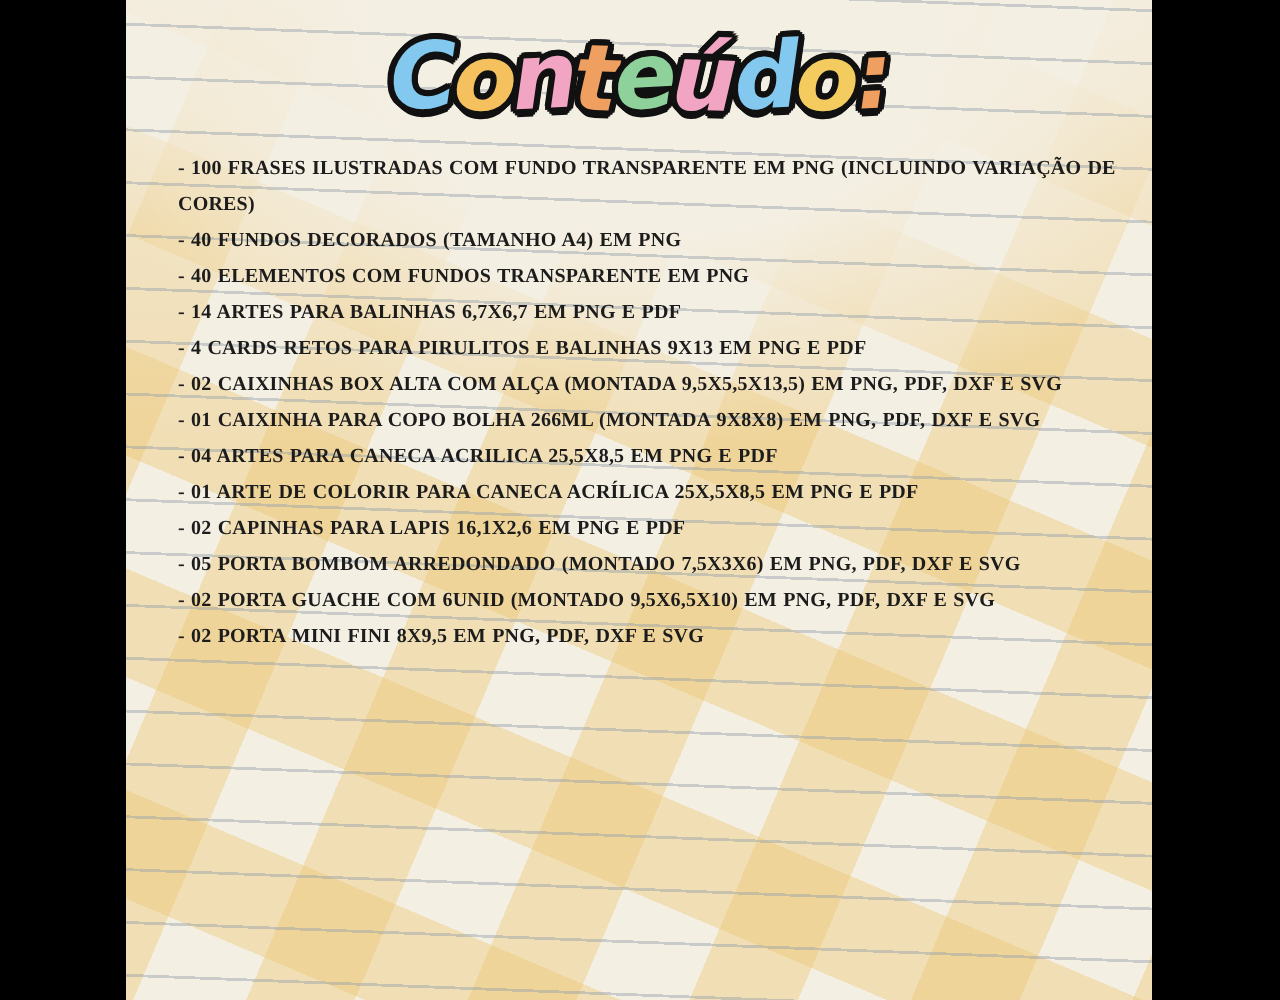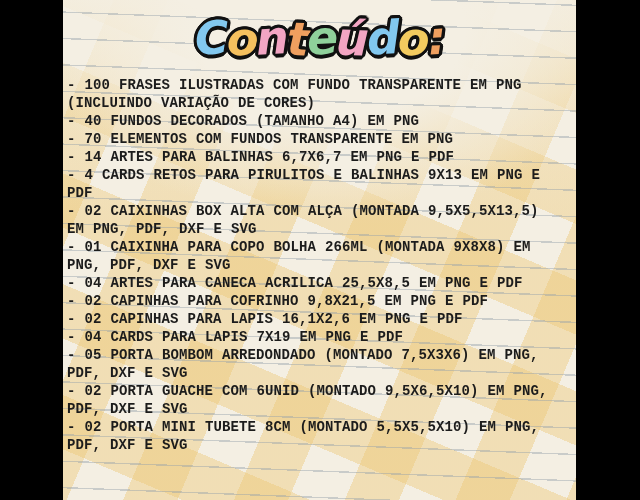--- a/index.html
+++ b/index.html
@@ -90,28 +90,28 @@
       -3px  1px 0 #111,  3px  1px 0 #111,
       -1px -3px 0 #111,  1px -3px 0 #111,
       -1px  3px 0 #111,  1px  3px 0 #111,
        0    4px 0 #111;
     transform: rotate(-3deg);
   }
   .tl:nth-child(even) { transform: rotate(2deg) translateY(1px); }
 
   .list {
     position: absolute;
-    left: 4px;
+    left: 26px;
     top: 76px;
     width: 482px;
     z-index: 3;
     color: #1c1c1c;
-    font-family: Liberation Mono, monospace;
+    font-family: Liberation Serif, serif;
     font-weight: 700;
-    font-size: 14px;
+    font-size: 10px;
     line-height: 18px;
     letter-spacing: 0.1px;
     word-spacing: 0.5px;
   }
   .item { margin: 0; }
 </style>
 </head>
 <body>
 
 <div class="stage">
@@ -120,29 +120,28 @@
   <div class="content">
     <div class="gingham"></div>
     <div class="fade"></div>
     <div class="rules"></div>
 
     <h1 class="title" aria-label="Conteúdo:"><span class="tl" style="color: rgb(130, 200, 239);">C</span><span class="tl" style="color: rgb(245, 192, 94);">o</span><span class="tl" style="color: rgb(242, 165, 195);">n</span><span class="tl" style="color: rgb(239, 159, 95);">t</span><span class="tl" style="color: rgb(143, 209, 155);">e</span><span class="tl" style="color: rgb(242, 165, 195);">ú</span><span class="tl" style="color: rgb(130, 200, 239);">d</span><span class="tl" style="color: rgb(243, 203, 95);">o</span><span class="tl" style="color: rgb(239, 159, 95);">:</span></h1>
 
     <div class="list">
       <div class="item">- 100 FRASES ILUSTRADAS COM FUNDO TRANSPARENTE EM PNG (INCLUINDO VARIAÇÃO DE CORES)</div>
       <div class="item">- 40 FUNDOS DECORADOS (TAMANHO A4) EM PNG</div>
-      <div class="item">- 70 ELEMENTOS COM FUNDOS TRANSPARENTE EM PNG</div>
+      <div class="item">- 40 ELEMENTOS COM FUNDOS TRANSPARENTE EM PNG</div>
       <div class="item">- 14 ARTES PARA BALINHAS 6,7X6,7 EM PNG E PDF</div>
       <div class="item">- 4 CARDS RETOS PARA PIRULITOS E BALINHAS 9X13 EM PNG E PDF</div>
       <div class="item">- 02 CAIXINHAS BOX ALTA COM ALÇA (MONTADA 9,5X5,5X13,5) EM PNG, PDF, DXF E SVG</div>
       <div class="item">- 01 CAIXINHA PARA COPO BOLHA 266ML (MONTADA 9X8X8) EM PNG, PDF, DXF E SVG</div>
       <div class="item">- 04 ARTES PARA CANECA ACRILICA 25,5X8,5 EM PNG E PDF</div>
-      <div class="item">- 02 CAPINHAS PARA COFRINHO 9,8X21,5 EM PNG E PDF</div>
+      <div class="item">- 01 ARTE DE COLORIR PARA CANECA ACRÍLICA 25X,5X8,5 EM PNG E PDF</div>
       <div class="item">- 02 CAPINHAS PARA LAPIS 16,1X2,6 EM PNG E PDF</div>
-      <div class="item">- 04 CARDS PARA LAPIS 7X19 EM PNG E PDF</div>
       <div class="item">- 05 PORTA BOMBOM ARREDONDADO (MONTADO 7,5X3X6) EM PNG, PDF, DXF E SVG</div>
       <div class="item">- 02 PORTA GUACHE COM 6UNID (MONTADO 9,5X6,5X10) EM PNG, PDF, DXF E SVG</div>
-      <div class="item">- 02 PORTA MINI TUBETE 8CM (MONTADO 5,5X5,5X10) EM PNG, PDF, DXF E SVG</div>
+      <div class="item">- 02 PORTA MINI FINI 8X9,5 EM PNG, PDF, DXF E SVG</div>
     </div>
   </div>
 
   <div class="letterbox right"></div>
 </div>
 
 </body></html>

